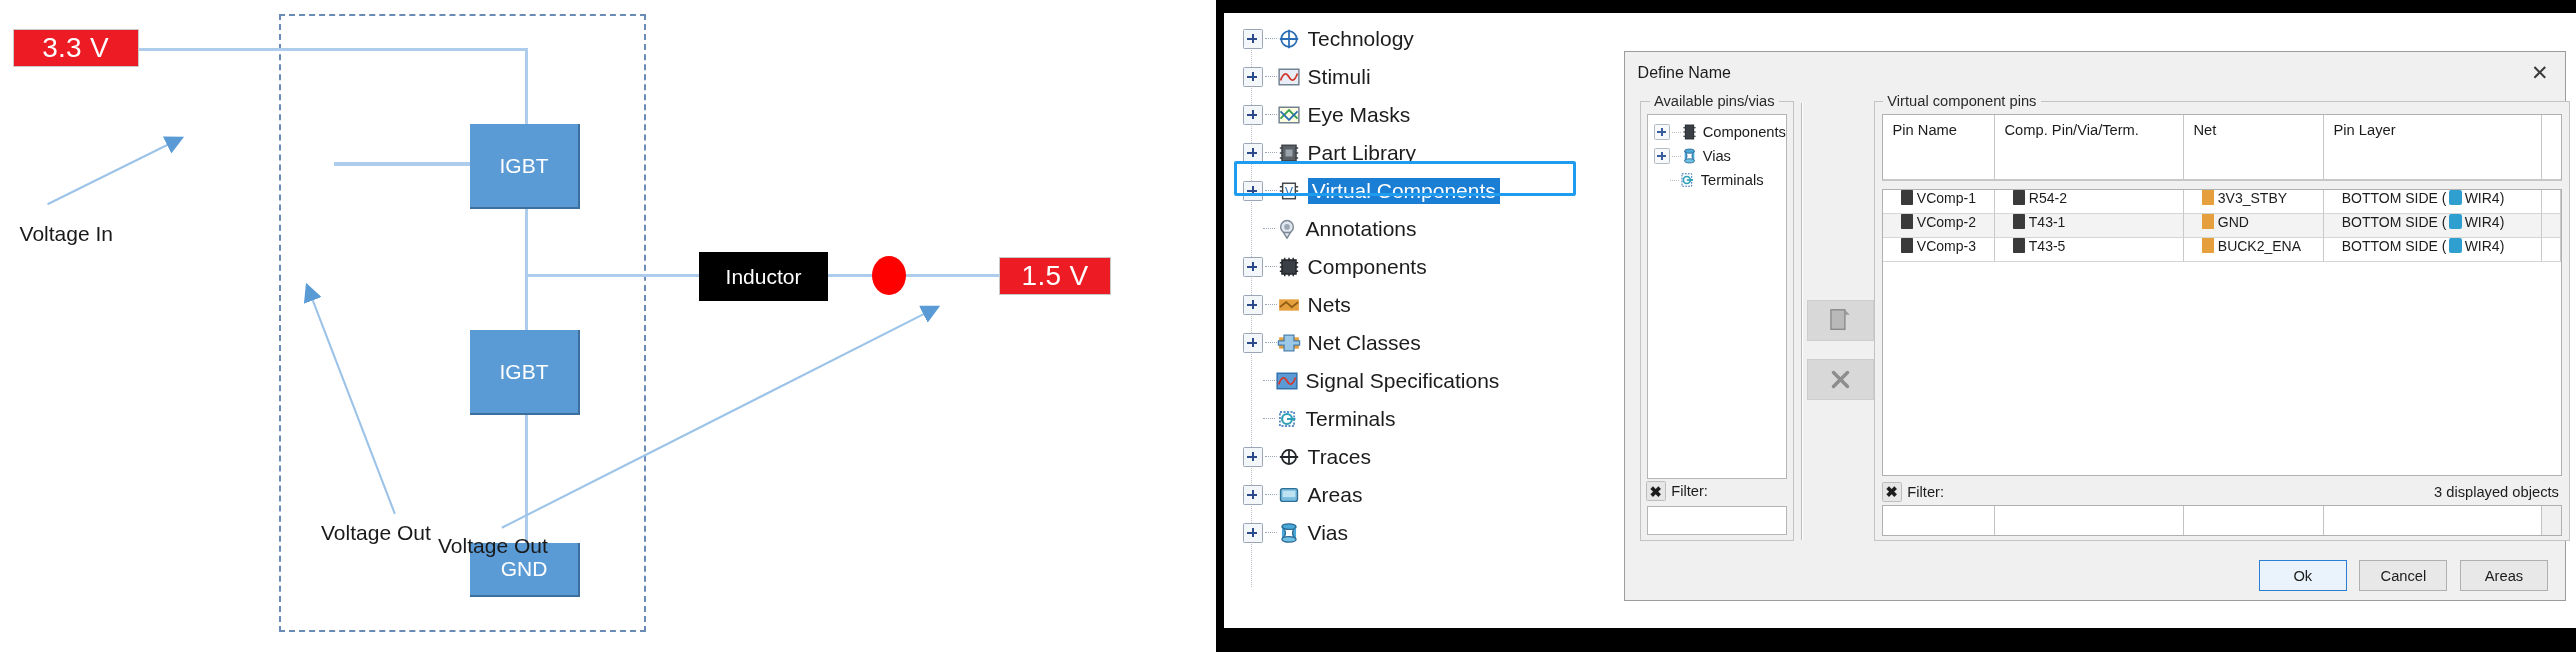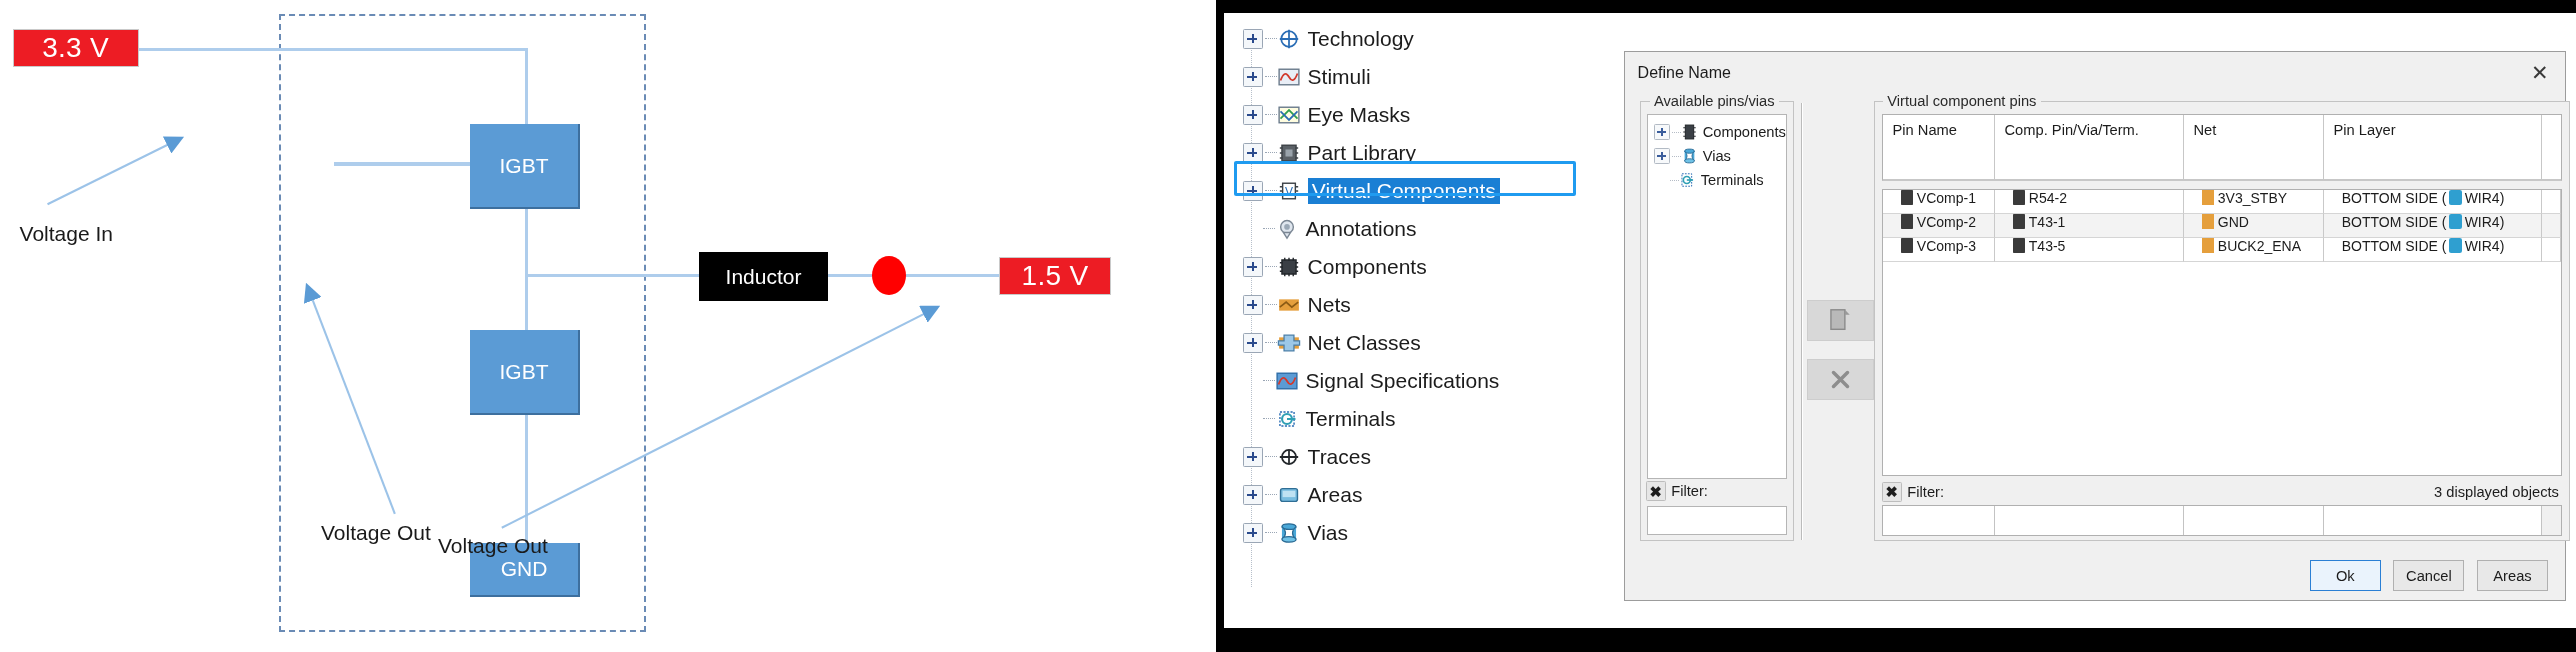--- a/index.html
+++ b/index.html
@@ -327,21 +327,21 @@
   .fcell { border-right:0.7px solid #c3c3c3; box-sizing:border-box; background:#ffffff; }
   .fcell:last-child { border-right:none; }
 
   
   #dialog-footer {
     position:absolute; left:0; bottom:0; width:100%; height:49px;
     display:flex; align-items:center; justify-content:flex-end;
     padding-right: 17px; box-sizing:border-box; gap: 12.6px;
   }
   .dlg-btn {
-    width: 71px; height: 31px;
+    width: 88px; height: 31px;
     background: #e8e8e8; border: 0.7px solid #b0b0b0;
     display:flex; align-items:center; justify-content:center;
     font-size: 14.7px; color: #1c1c1c; box-sizing:border-box;
   }
   .dlg-btn.default {
     background: #eaf3fc; border: 1.4px solid #2a7fd4;
   }
 </style>
 </head>
 <body>

